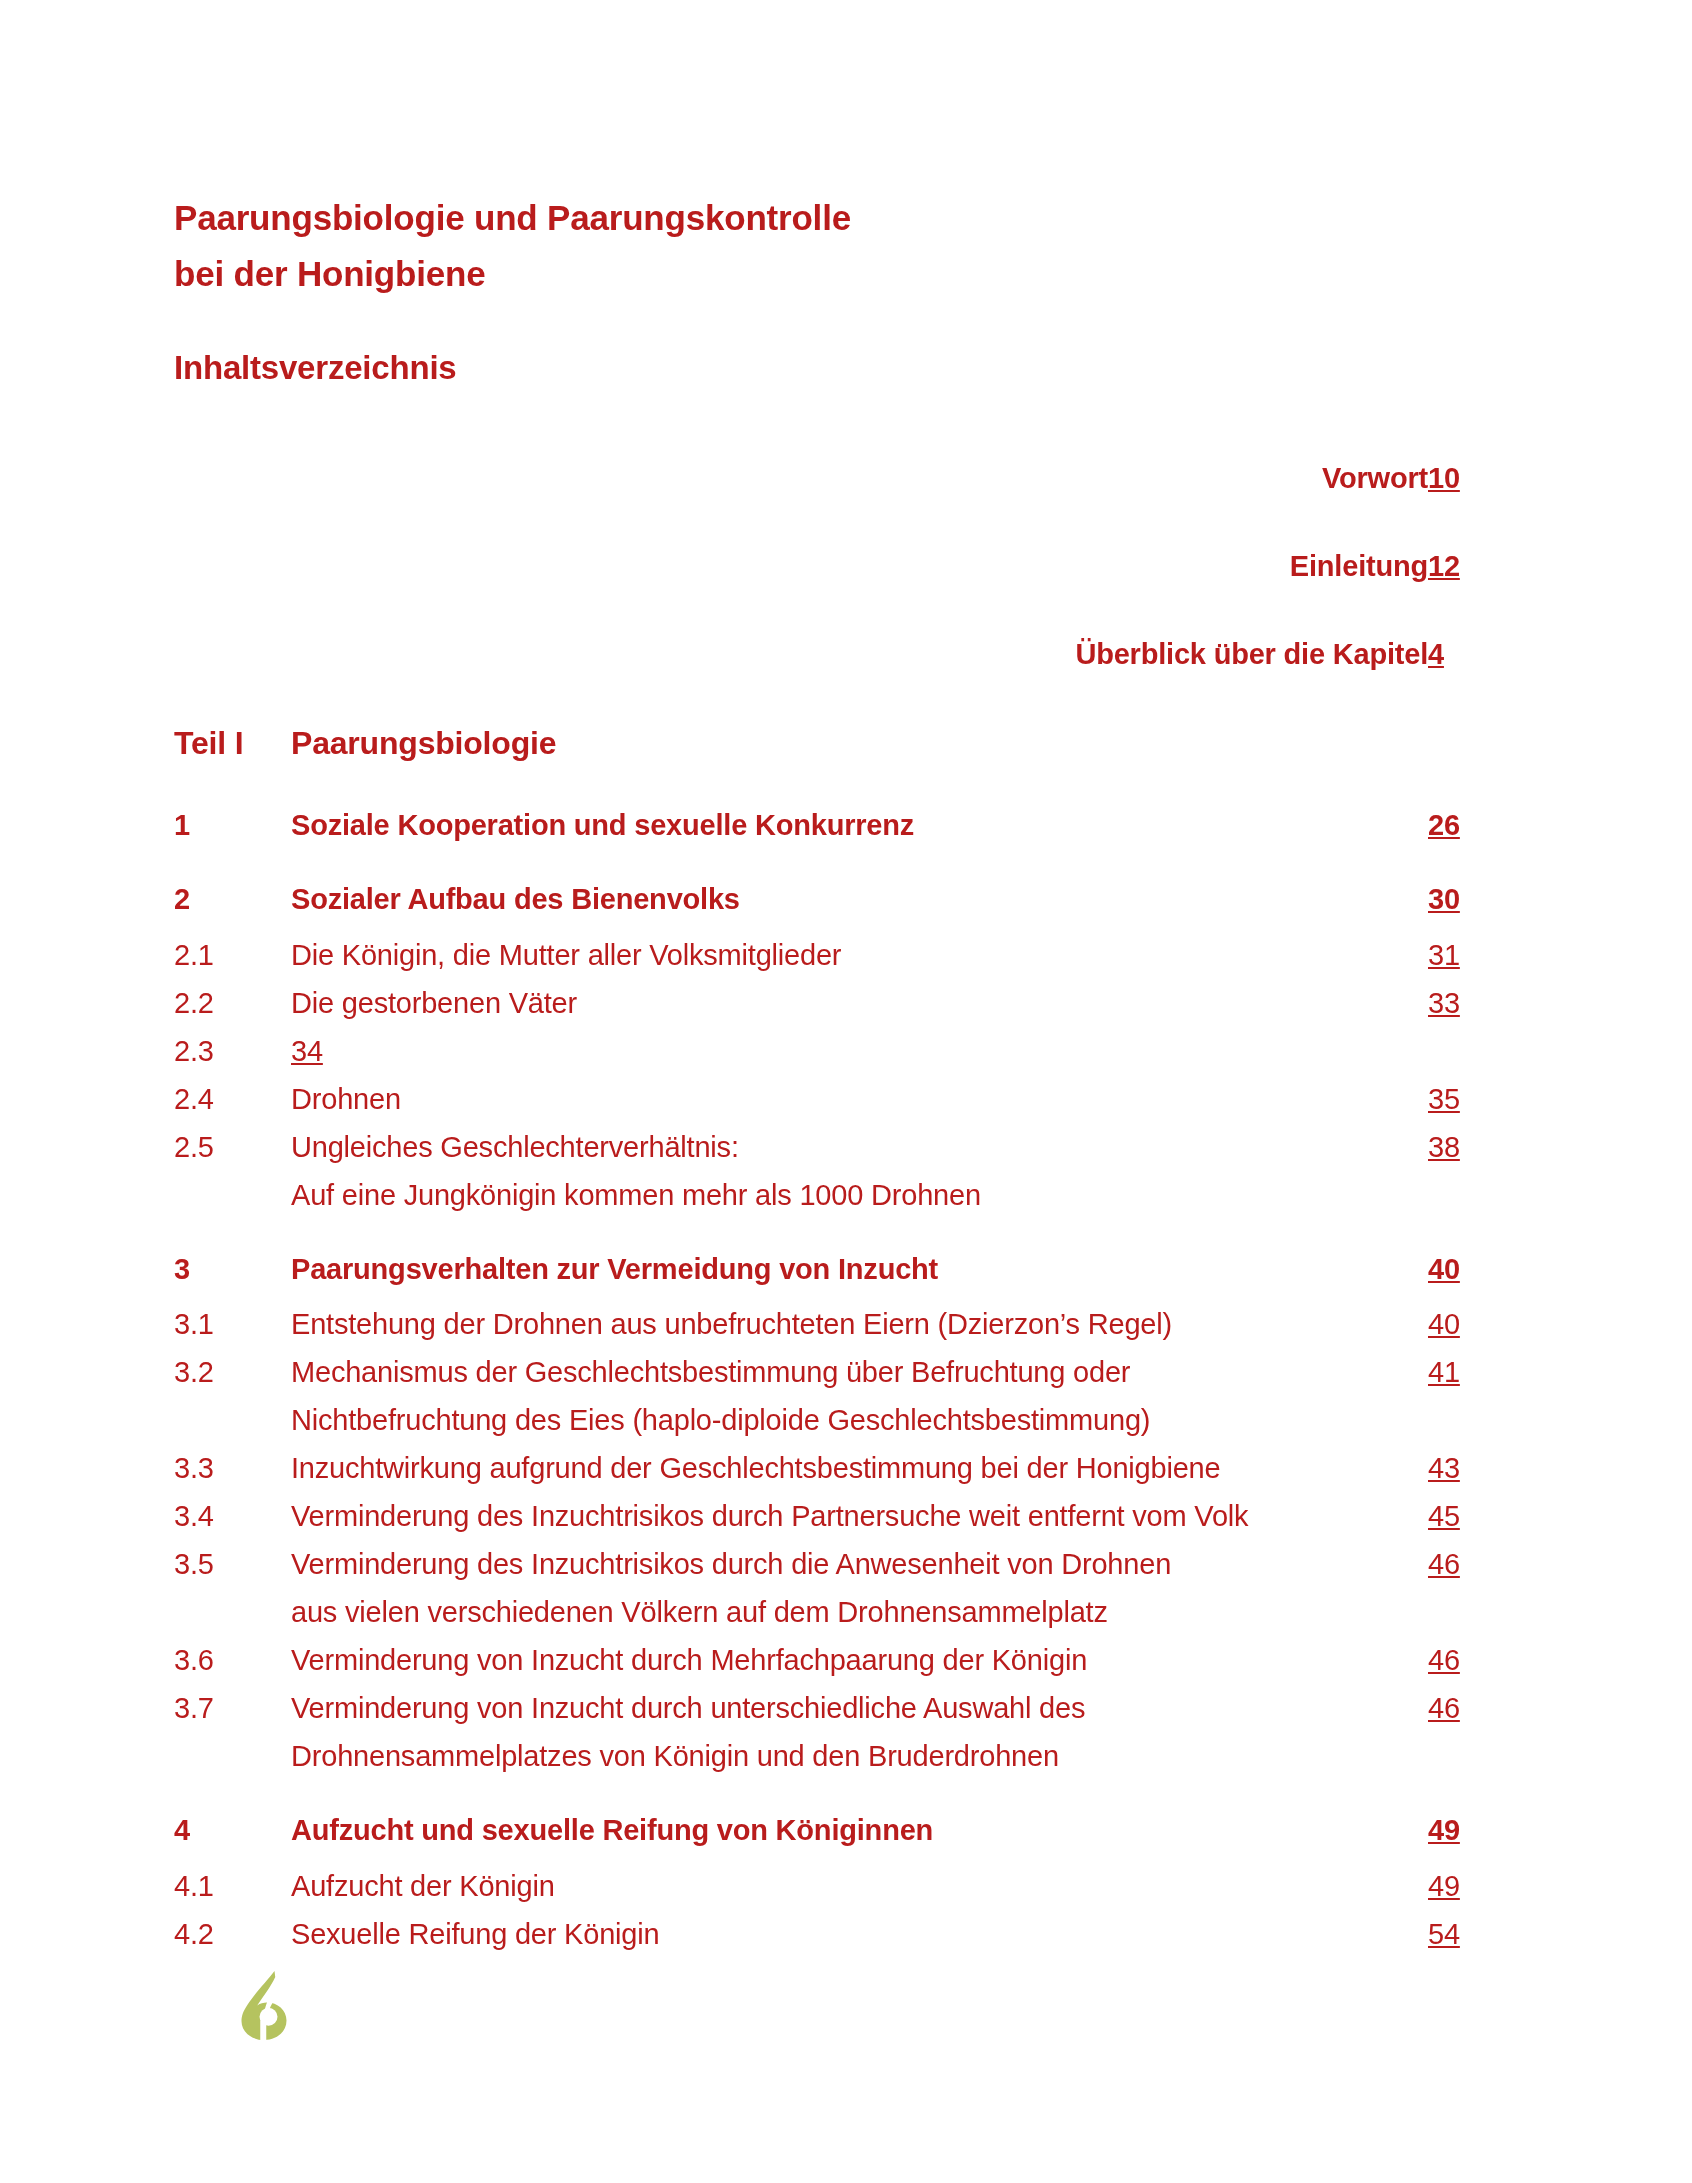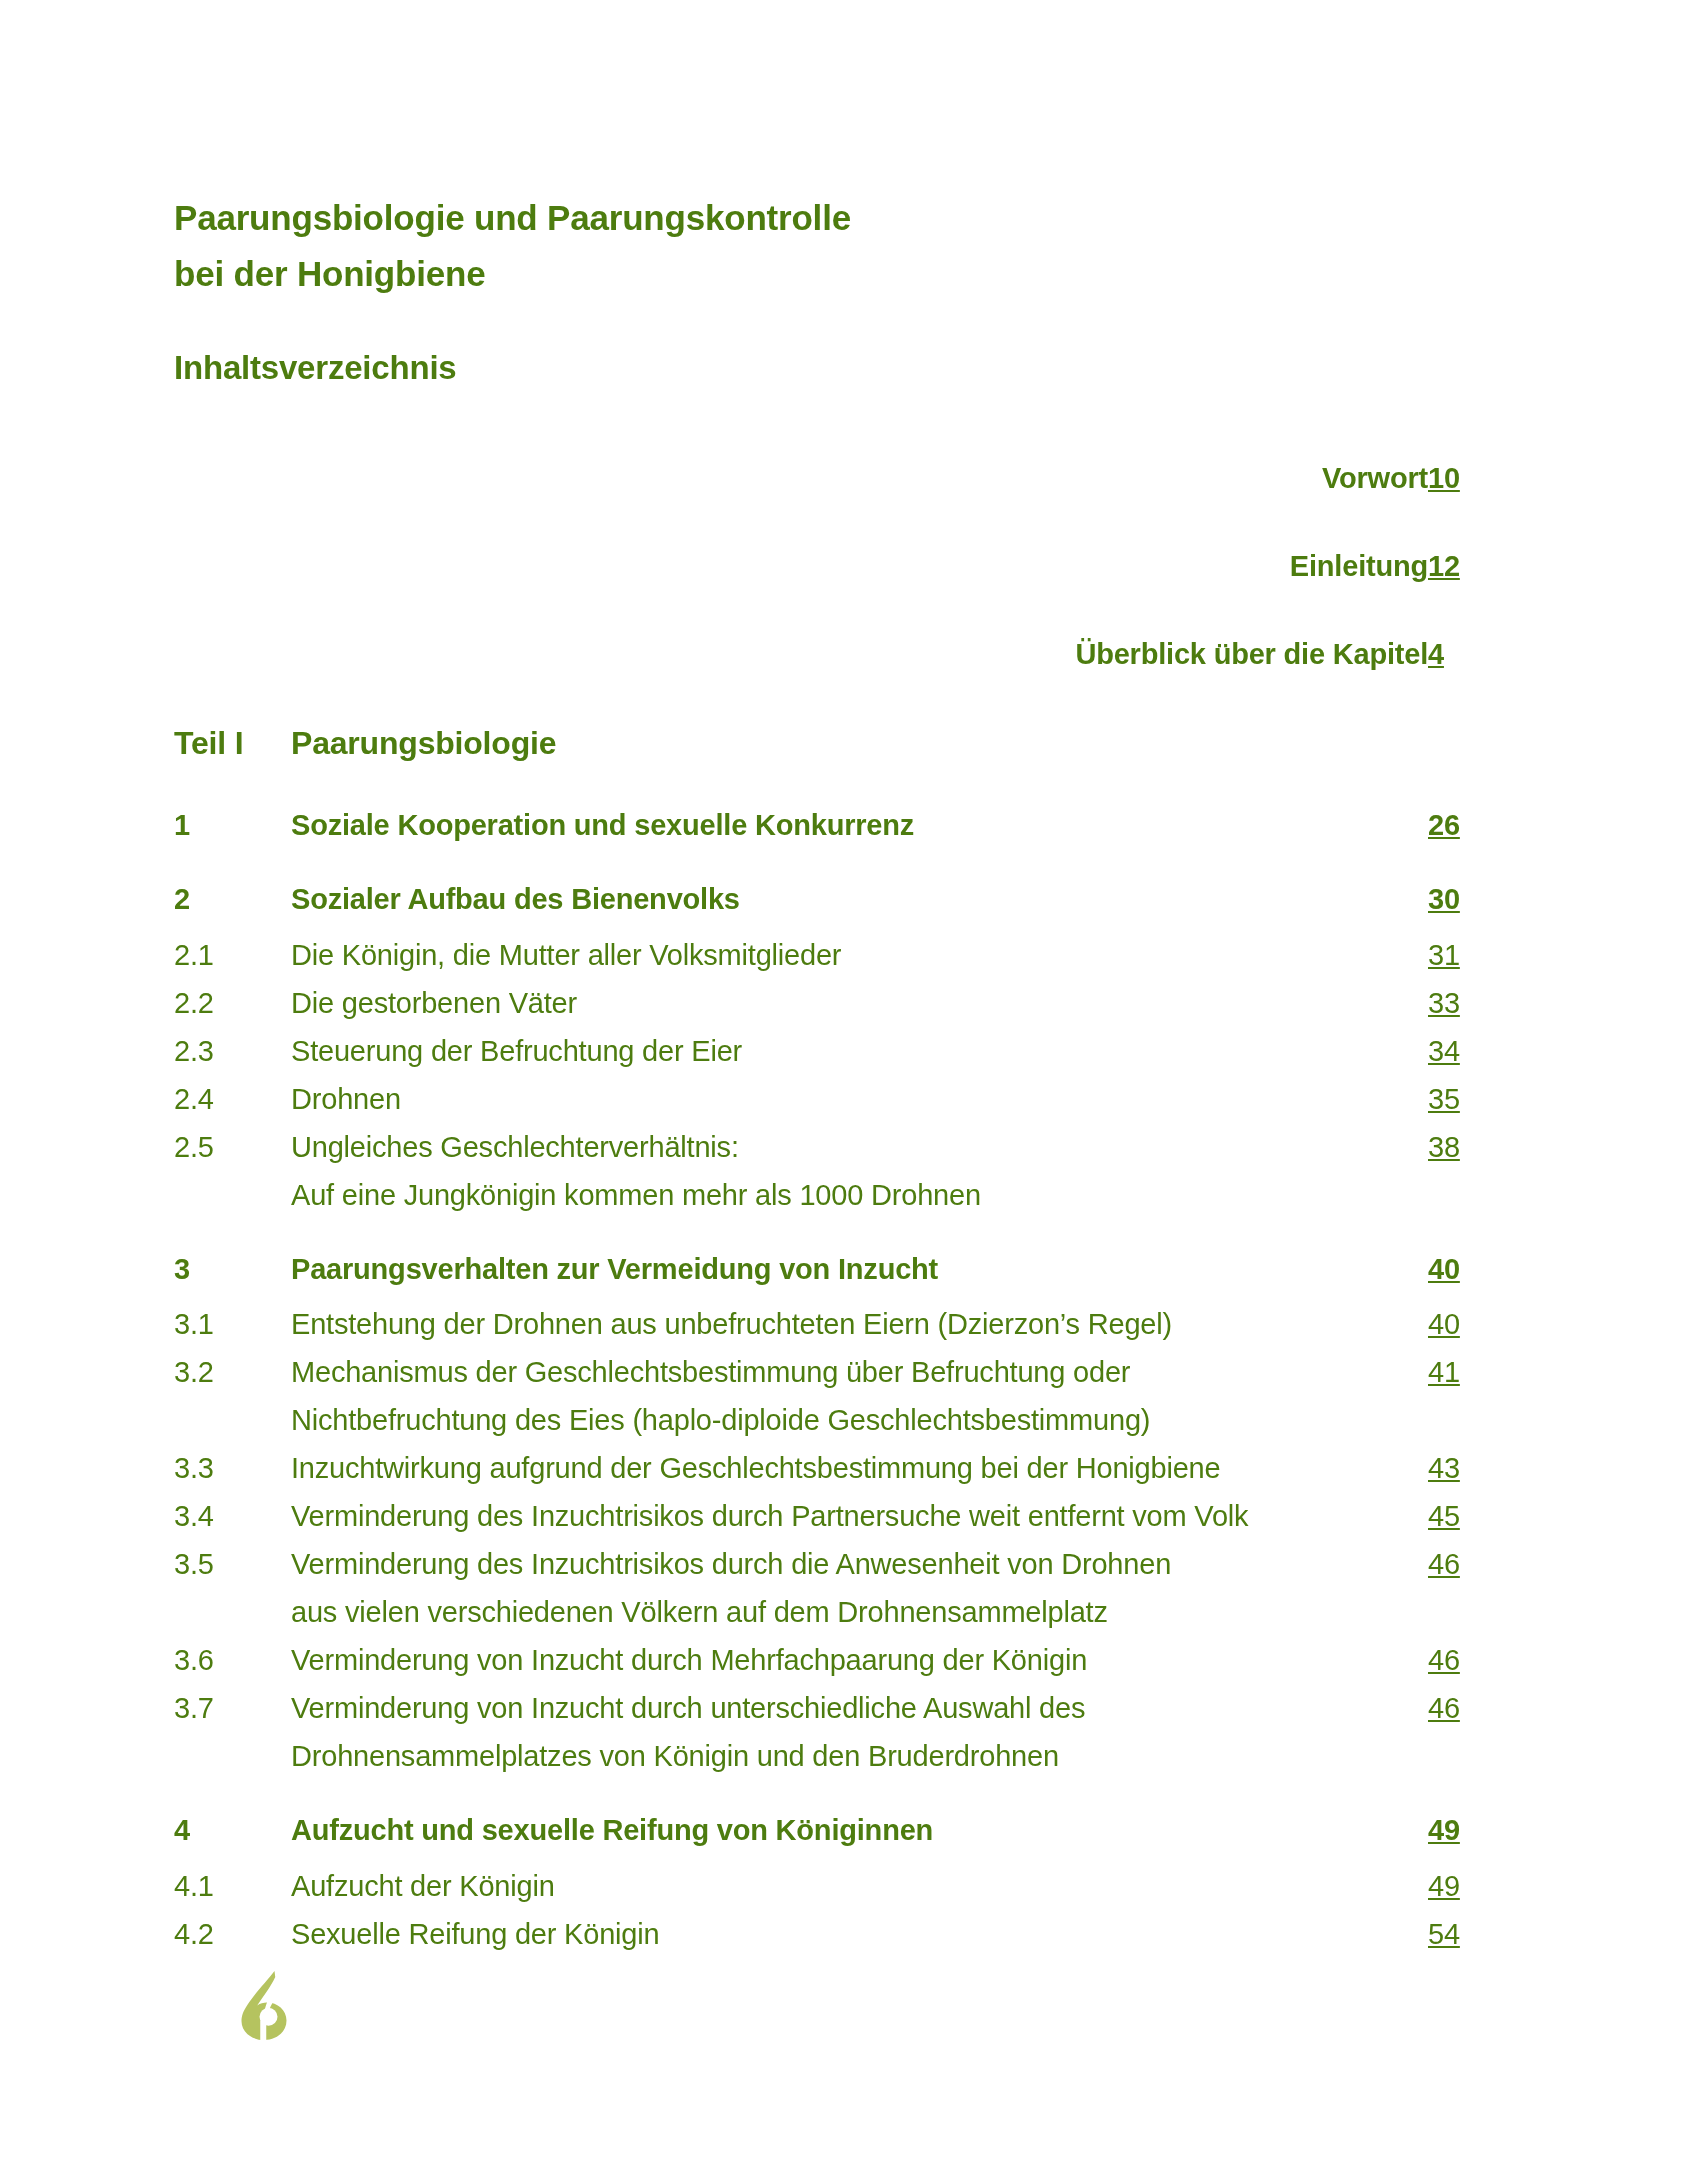--- a/index.html
+++ b/index.html
@@ -8,21 +8,21 @@
     background: #ffffff;
   }
   .page {
     position: relative;
     width: 1693px;
     height: 2183px;
     background: #ffffff;
     box-sizing: border-box;
     padding: 190px 212px 0 174px;
     font-family: "Liberation Sans", sans-serif;
-    color: #4d7c0f;
+    color: #b91c1c;
     letter-spacing: -0.2px;
     overflow: hidden;
   }
   .book-title {
     margin: 0;
     font-size: 35px;
     line-height: 56px;
     font-weight: bold;
   }
   .toc-heading {
@@ -153,23 +153,20 @@
   <div class="row entry">
     <span class="num">2.2</span>
     <span class="titles">
           <span class="line">Die gestorbenen Väter</span>
         </span>
     <span class="pg">33</span>
   </div>
 
   <div class="row entry">
     <span class="num">2.3</span>
-    <span class="titles">
-          <span class="line">Steuerung der Befruchtung der Eier</span>
-        </span>
     <span class="pg">34</span>
   </div>
 
   <div class="row entry">
     <span class="num">2.4</span>
     <span class="titles">
           <span class="line">Drohnen</span>
         </span>
     <span class="pg">35</span>
   </div>

